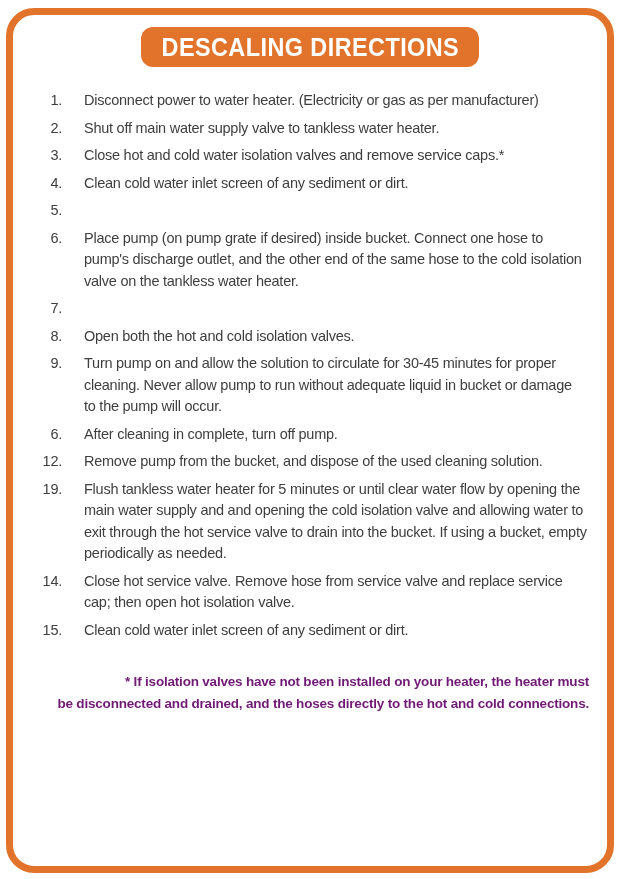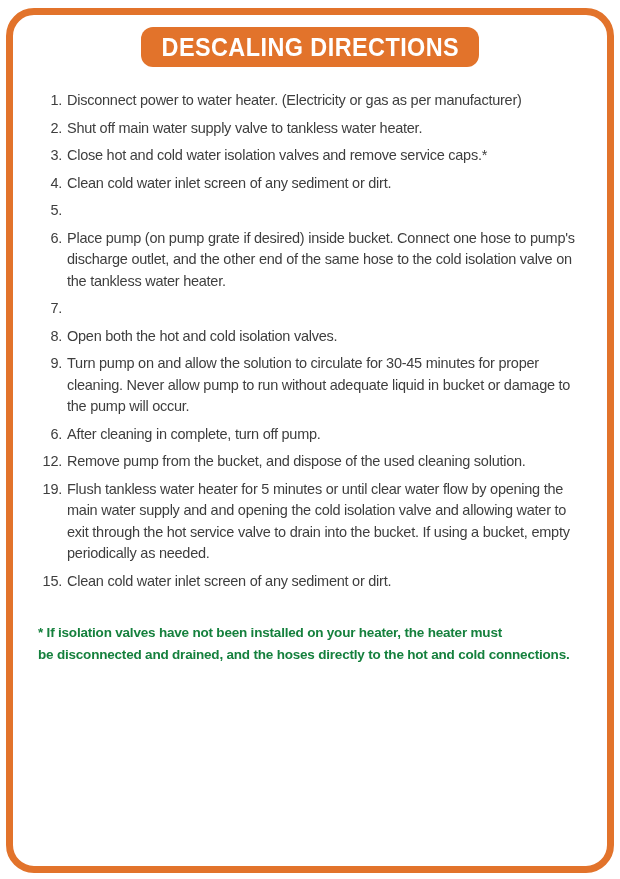--- a/index.html
+++ b/index.html
@@ -61,30 +61,31 @@
     font-size: 14.5px;
     line-height: 21.5px;
     letter-spacing: -0.25px;
   }
   ol.steps .num {
     flex: 0 0 49px;
     text-align: right;
     padding-right: 0;
   }
   ol.steps .txt {
-    margin-left: 5px;
+    margin-left: 22px;
     max-width: 516px;
   }
   .footnote {
     margin: 24px 18px 0 25px;
-    color: #15803d;
+    color: #701a75;
     font-weight: 700;
     font-size: 13.5px;
     line-height: 22px;
     letter-spacing: -0.2px;
+    text-align: right;
   }
   .footnote div {
     white-space: nowrap;
   }
 </style>
 </head>
 <body>
 
 <div class="frame">
   <div class="banner">
@@ -132,20 +133,24 @@
       </li>
       <li>
         <span class="num">12.</span>
         <span class="txt">Remove pump from the bucket, and dispose of the used cleaning solution.</span>
       </li>
       <li>
         <span class="num">19.</span>
         <span class="txt">Flush tankless water heater for 5 minutes or until clear water flow by opening the main water supply and and opening the cold isolation valve and allowing water to exit through the hot service valve to drain into the bucket. If using a bucket, empty periodically as needed.</span>
       </li>
       <li>
+        <span class="num">14.</span>
+        <span class="txt">Close hot service valve. Remove hose from service valve and replace service cap; then open hot isolation valve.</span>
+      </li>
+      <li>
         <span class="num">15.</span>
         <span class="txt">Clean cold water inlet screen of any sediment or dirt.</span>
       </li>
     </ol>
 
   <div class="footnote">
     <div>* If isolation valves have not been installed on your heater, the heater must</div>
     <div>be disconnected and drained, and the hoses directly to the hot and cold connections.</div>
   </div>
 </div>

